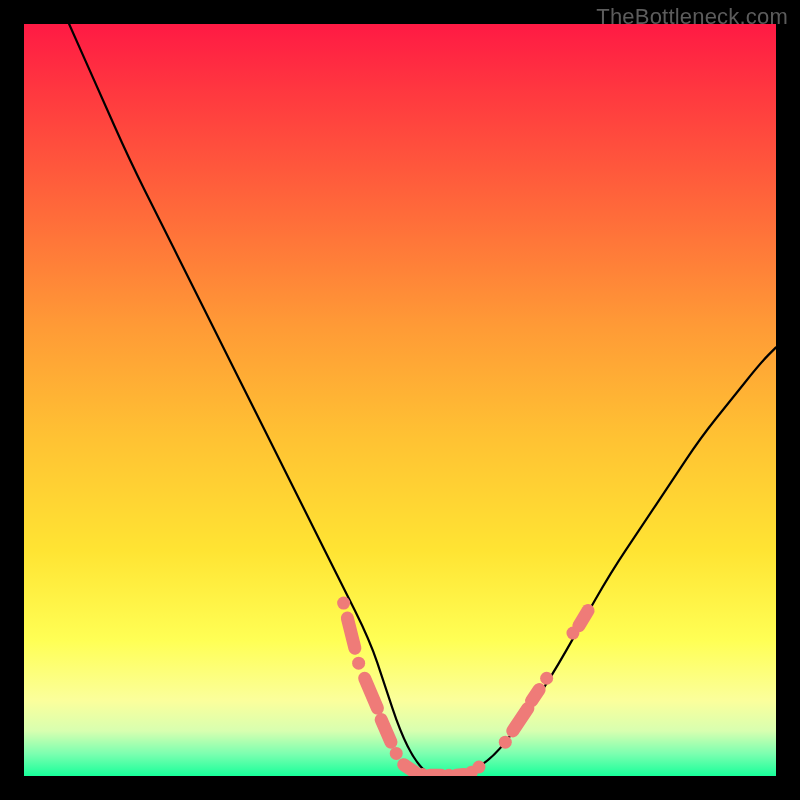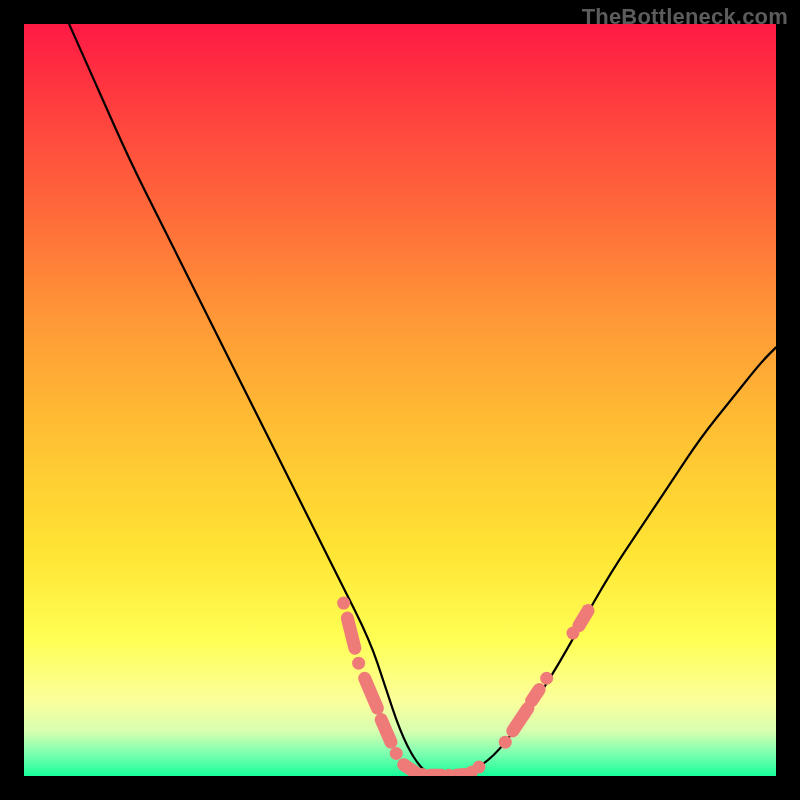--- a/index.html
+++ b/index.html
@@ -30,21 +30,21 @@
       #7dffb0 97%,
       #18ff9a 100%);
   }
   .watermark {
     position: absolute;
     top: 4px;
     right: 12px;
     color: #5c5c5c;
     font-size: 22px;
     letter-spacing: 0.2px;
-    font-weight: 700;
+    font-weight: 400;
     user-select: none;
   }
   svg.plot {
     position: absolute;
     left: 0;
     top: 0;
     width: 752px;
     height: 752px;
   }
   .curve {

